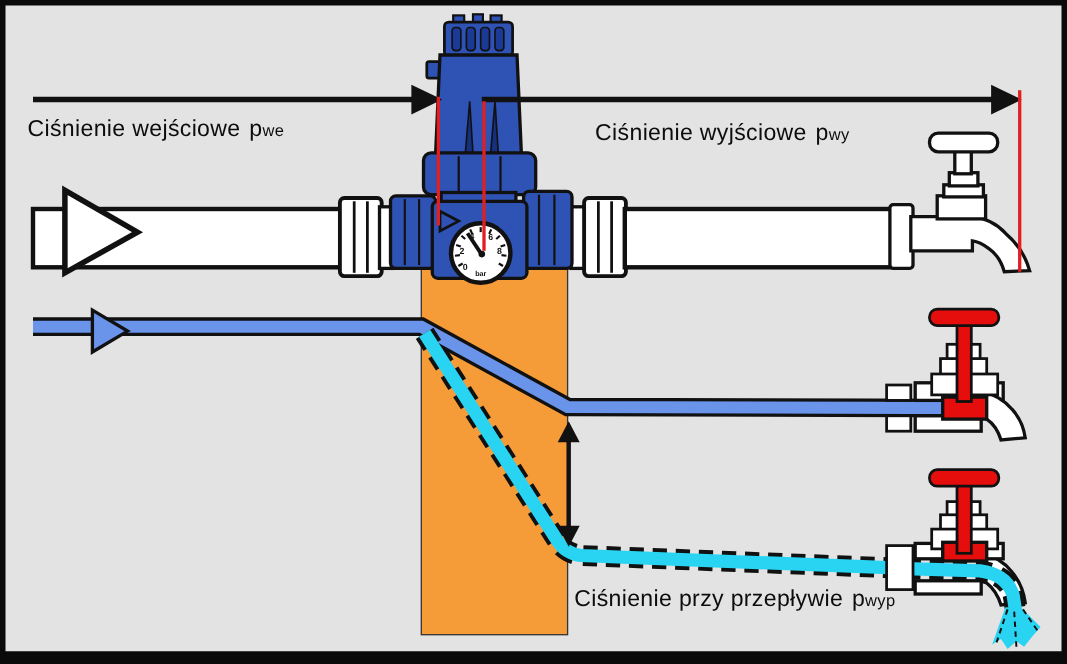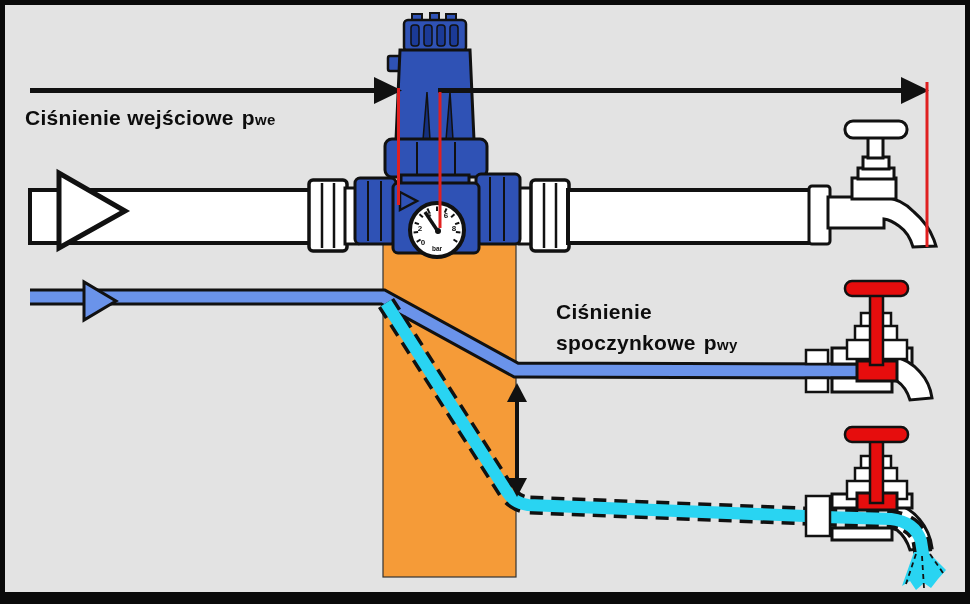--- a/index.html
+++ b/index.html
@@ -2,22 +2,22 @@
 <html><head>
 <meta charset="utf-8">
 <style>
   html,body{margin:0;padding:0;background:#777;}
   .stage{
     position:relative;width:970px;height:604px;overflow:hidden;
     background:#E3E3E3;font-family:"Liberation Sans",sans-serif;
   }
   .stage svg{position:absolute;left:0;top:0;}
   .lbl{
-    position:absolute;font-weight:bold;font-size:21px;color:#0d0d0d;
-    white-space:nowrap;letter-spacing:0.3px;line-height:31px;
+    position:absolute;font-weight:normal;font-size:21px;color:#0d0d0d;
+    white-space:nowrap;letter-spacing:0.3px;line-height:31px;text-align:right;
   }
   .sym{margin-left:8px;}
   .sub{font-size:15px;}
   .delta{font-size:22px;margin-left:8px;}
   .gtext{font-family:"Liberation Sans",sans-serif;font-weight:bold;fill:#111;}
 </style>
 </head>
 <body>
 
 <div class="stage">
@@ -172,21 +172,23 @@
   </g>
 
   <rect x="2.5" y="2.5" width="965" height="599" fill="none" stroke="#0A0A0A" stroke-width="5"></rect>
   <line x1="0" y1="598" x2="970" y2="598" stroke="#0A0A0A" stroke-width="12"></line>
 </svg>
 
   <div class="lbl" style="left:25px;top:102px;">
     <span>Ciśnienie wejściowe</span><span class="sym">p</span><span class="sub">we</span>
   </div>
 
-
-  <div class="lbl" style="left:556px;top:296px;">
-    <div>Ciśnienie</div>
-    <div><span>spoczynkowe</span><span class="sym">p</span><span class="sub">wy</span></div>
+  <div class="lbl" style="left:541px;top:105px;">
+    <span>Ciśnienie wyjściowe</span><span class="sym">p</span><span class="sub">wy</span>
   </div>
 
 
 
+  <div class="lbl" style="left:522px;top:529px;">
+    <span>Ciśnienie przy przepływie</span><span class="sym">p</span><span class="sub">wyp</span>
+  </div>
+
 </div>
 
 </body></html>

